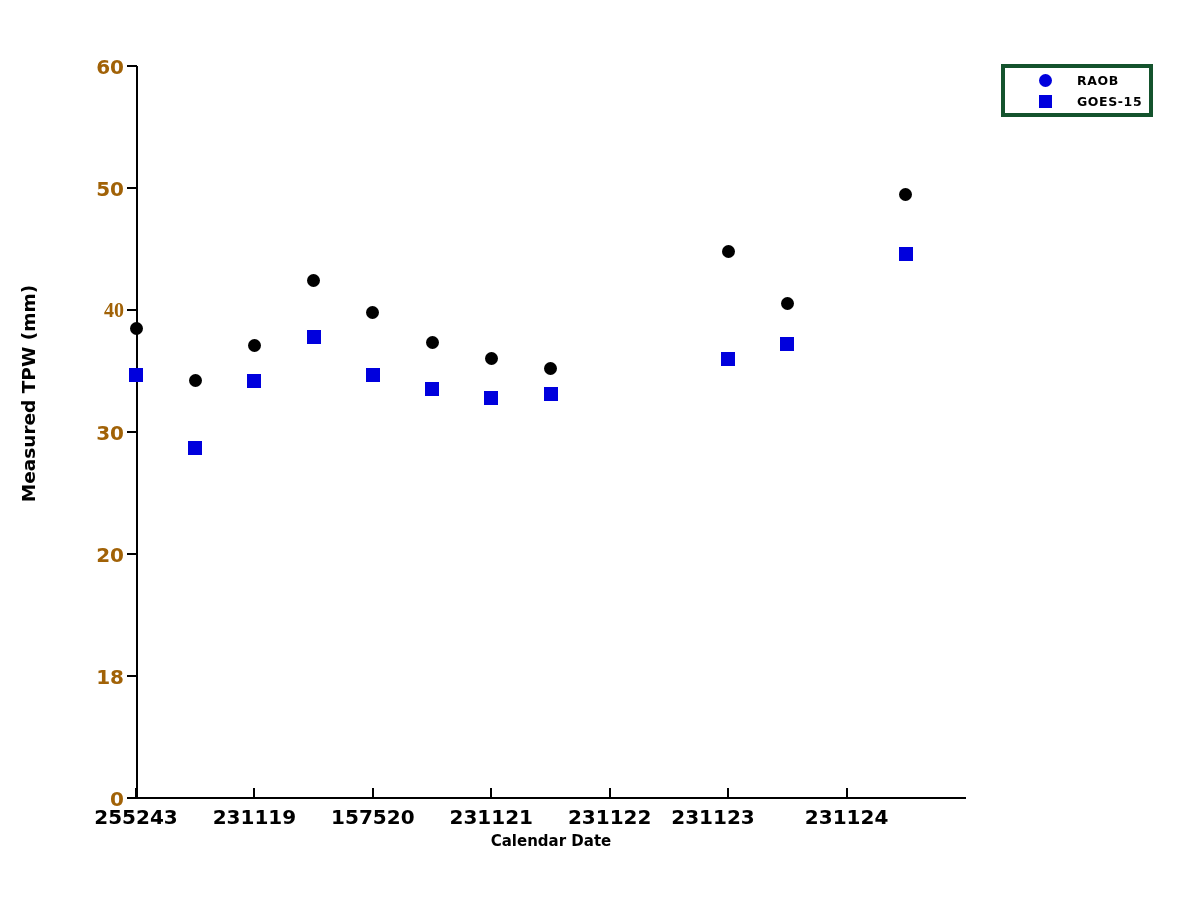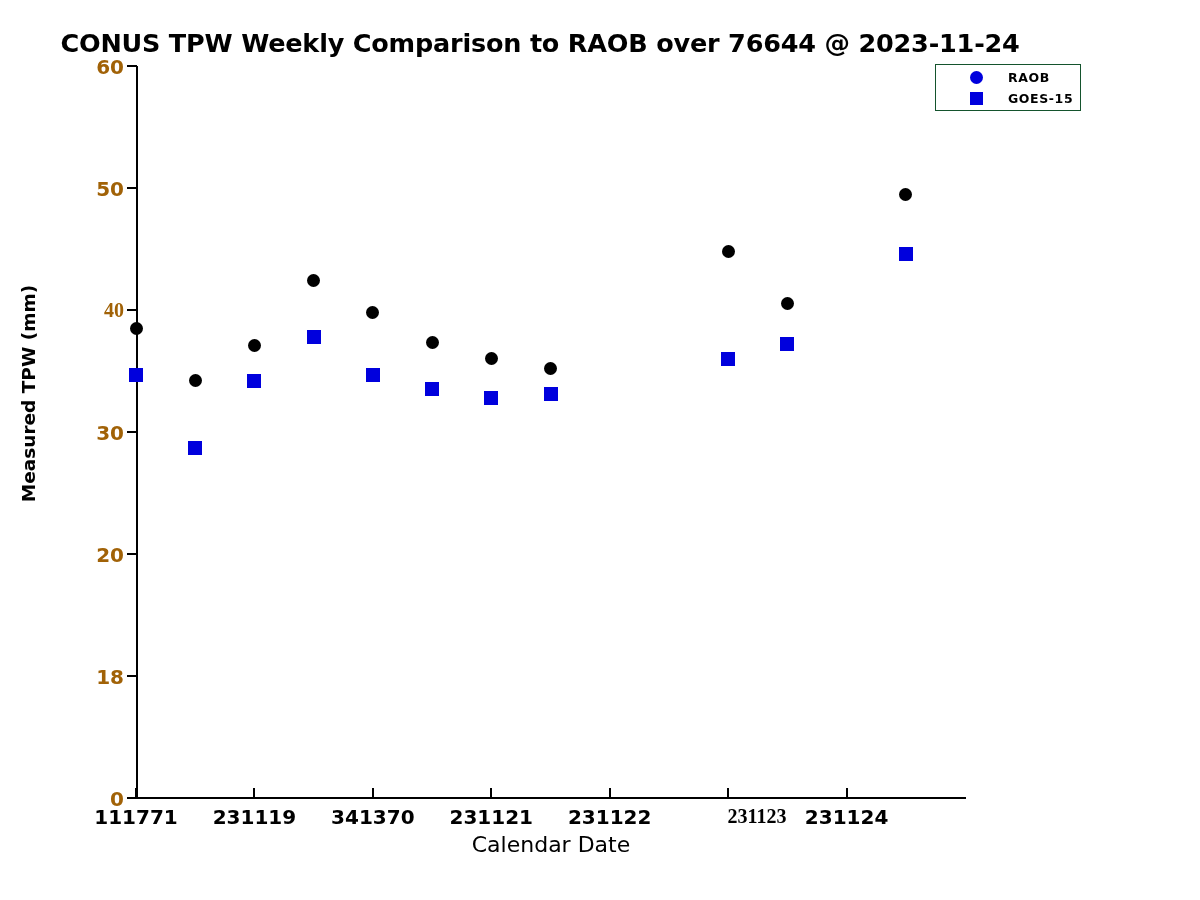--- a/index.html
+++ b/index.html
@@ -110,22 +110,22 @@
     color: #000000;
     transform: rotate(-90deg);
     transform-origin: center center;
   }
   #xlabel {
     position: absolute;
     left: 136px;
     top: 832px;
     width: 830px;
     text-align: center;
-    font-size: 22px;
-    font-weight: normal;
+    font-size: 15px;
+    font-weight: bold;
     color: #000000;
   }
 
   
   .pt {
     position: absolute;
     pointer-events: none;
   }
   .pt-circle {
     width: 13px;
@@ -137,25 +137,25 @@
   .pt-square {
     width: 14px;
     height: 14px;
     margin-left: -7px;
     margin-top: -7px;
   }
 
   
   #legend {
     position: absolute;
-    left: 935px;
+    left: 1001px;
     top: 64px;
     width: 144px;
     height: 45px;
-    border: 1px solid #14532d;
+    border: 4px solid #14532d;
     background: #ffffff;
   }
   .legend-row {
     position: absolute;
     left: 0;
     width: 144px;
     height: 21px;
   }
   .legend-marker {
     position: absolute;
@@ -183,21 +183,20 @@
     color: #000000;
     letter-spacing: 0.6px;
     white-space: nowrap;
   }
 </style>
 </head>
 <body>
 
 <div id="figure">
 
-  <div id="chart-title">CONUS TPW Weekly Comparison to RAOB over 76644 @ 2023-11-24</div>
 
   <div id="axis-left"></div>
   <div id="axis-bottom"></div>
 
   <div id="yticks-group">
       <div class="ytick" style="top: 797px;"></div>
       <div class="ytick-label" style="top: 798px; left: 44px;">0</div>
       <div class="ytick" style="top: 675px;"></div>
       <div class="ytick-label" style="top: 676px; left: 44px;">18</div>
       <div class="ytick" style="top: 553px;"></div>
@@ -206,31 +205,31 @@
       <div class="ytick-label" style="top: 432px; left: 44px;">30</div>
       <div class="ytick" style="top: 309px;"></div>
       <div class="ytick-label" style="top: 310px; left: 44px; font-family: Liberation Serif, serif;">40</div>
       <div class="ytick" style="top: 187px;"></div>
       <div class="ytick-label" style="top: 188px; left: 44px;">50</div>
       <div class="ytick" style="top: 65px;"></div>
       <div class="ytick-label" style="top: 66px; left: 44px;">60</div>
     </div>
   <div id="xticks-group">
       <div class="xtick" style="left: 135px;"></div>
-      <div class="xtick-label" style="left: 136px;">111771</div>
+      <div class="xtick-label" style="left: 136px;">255243</div>
       <div class="xtick" style="left: 253.429px;"></div>
       <div class="xtick-label" style="left: 254.429px;">231119</div>
       <div class="xtick" style="left: 371.857px;"></div>
-      <div class="xtick-label" style="left: 372.857px;">341370</div>
+      <div class="xtick-label" style="left: 372.857px;">157520</div>
       <div class="xtick" style="left: 490.286px;"></div>
       <div class="xtick-label" style="left: 491.286px;">231121</div>
       <div class="xtick" style="left: 608.714px;"></div>
       <div class="xtick-label" style="left: 609.714px;">231122</div>
       <div class="xtick" style="left: 727.143px;"></div>
-      <div class="xtick-label" style="left: 757px; font-family: Liberation Serif, serif;">231123</div>
+      <div class="xtick-label" style="left: 713px;">231123</div>
       <div class="xtick" style="left: 845.571px;"></div>
       <div class="xtick-label" style="left: 846.571px;">231124</div>
     </div>
 
   <div id="ylabel">Measured TPW (mm)</div>
   <div id="xlabel">Calendar Date</div>
 
   <div id="plot-area">
     <div id="points-layer">
         <div class="pt pt-circle" style="left: 0px; top: 262.3px; background: rgb(0, 0, 0);"></div>

